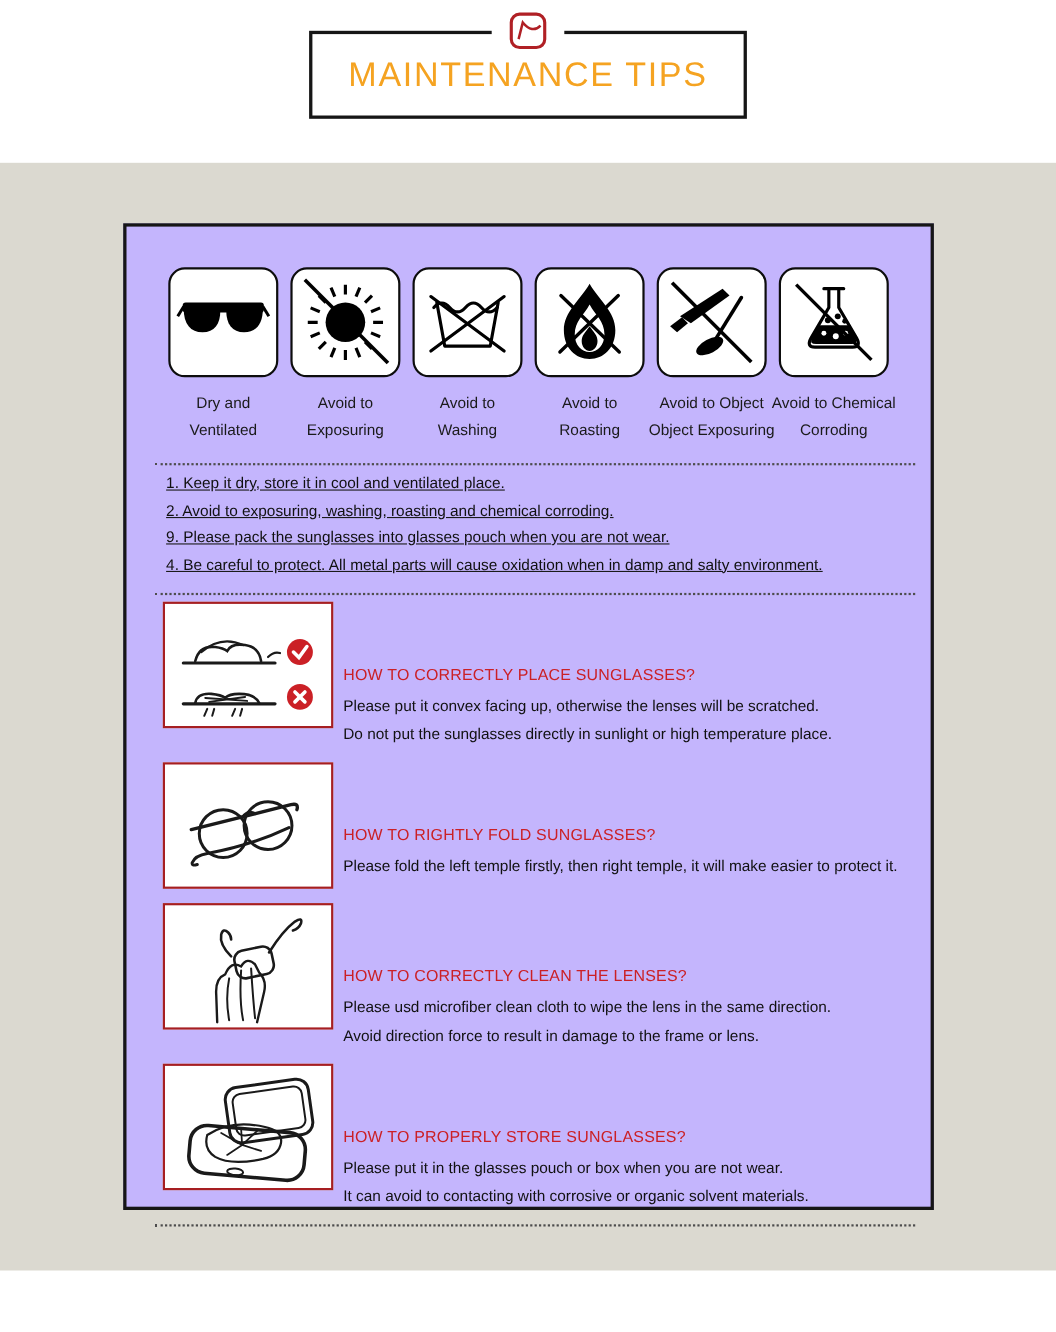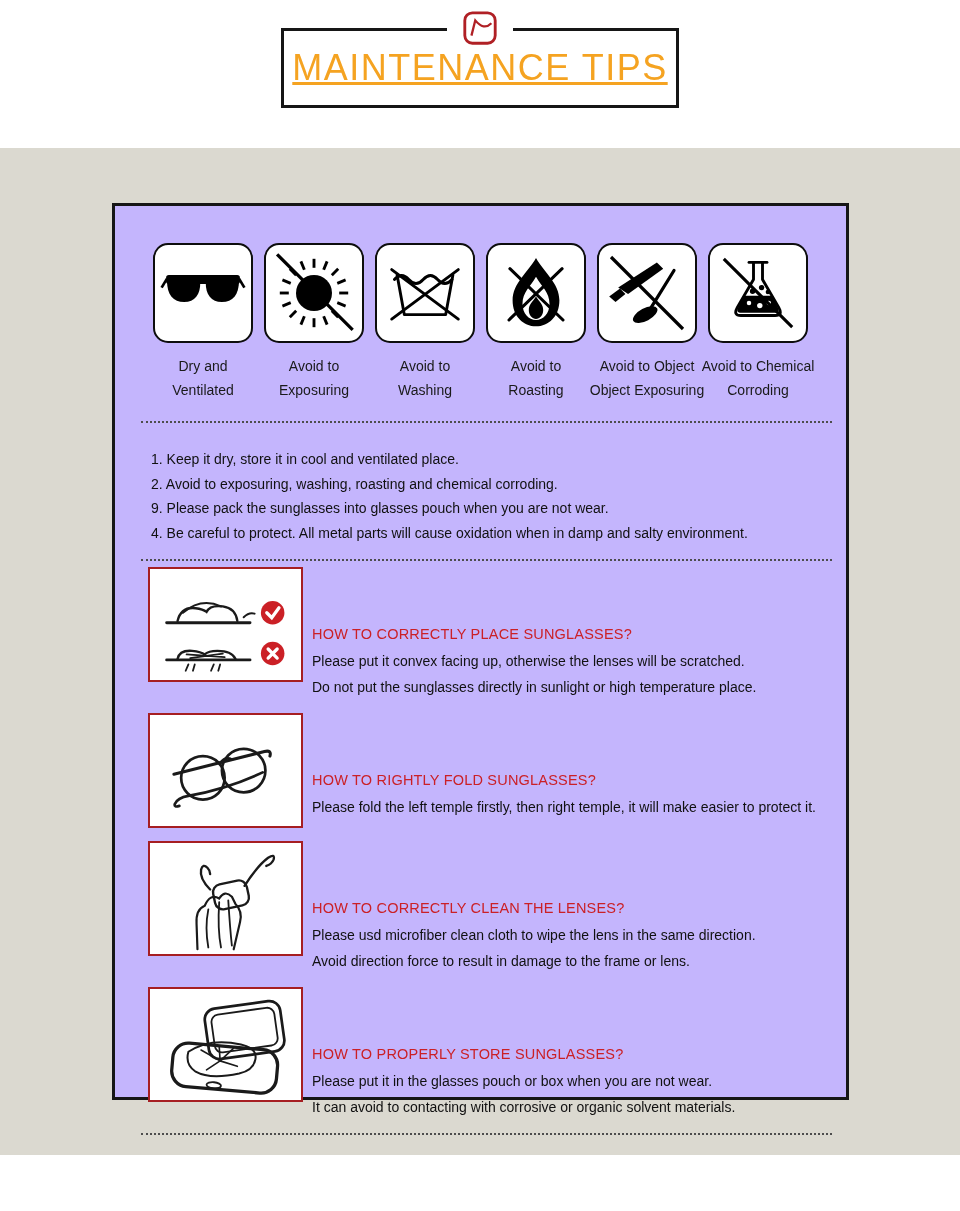--- a/index.html
+++ b/index.html
@@ -7,42 +7,42 @@
         font-family:"Liberation Sans", sans-serif;color:#1a1a1a;}
   .beige-band{position:absolute;top:148px;left:0;width:960px;height:1007px;background:#dbd9d0;}
 
   
   .header-box{position:absolute;top:28px;left:281px;width:398px;height:80px;
               border:3px solid #161616;box-sizing:border-box;background:#fff;
               display:flex;align-items:center;justify-content:center;}
   .header-icon{position:absolute;top:-22px;left:50%;transform:translateX(-50%);
                background:#fff;padding:0 14px;line-height:0;}
   .header-icon svg{width:38px;height:38px;}
-  .header-title{font-size:36px;letter-spacing:1.5px;color:#f5a321;white-space:nowrap;text-decoration:underline;}
+  .header-title{font-size:31px;letter-spacing:1.5px;color:#f5a321;white-space:nowrap;}
 
   
   .card{position:absolute;top:203px;left:112px;width:737px;height:897px;
         box-sizing:border-box;border:3px solid #161616;background:#c4b5fd;}
 
   
   .icon-row{display:flex;justify-content:center;gap:11px;margin-top:37px;}
   .care-item{width:100px;flex:none;display:flex;flex-direction:column;align-items:center;}
   .care-box{width:100px;height:100px;box-sizing:border-box;border:2.5px solid #0d0d0d;
             border-radius:15px;background:#fff;display:flex;align-items:center;justify-content:center;}
   .care-box svg{width:90px;height:90px;}
   .care-label{margin-top:11px;width:150px;text-align:center;font-size:14px;line-height:24px;
               color:#1a1a1a;white-space:nowrap;}
 
   .dotted{border-top:2px dotted #4d4d4d;margin-left:26px;margin-right:14px;height:0;}
   .dotted.d1{margin-top:19px;}
   .dotted.d2{margin-top:14px;}
   .dotted.d3{margin-top:12px;}
 
   
-  .tips{margin:24px 20px 0 36px;}
+  .tips{margin:4px 20px 0 36px;text-decoration:underline;}
   .tip{font-size:14px;line-height:24.5px;color:#111;}
 
   
   .sections{margin-top:6px;}
   .section{display:flex;margin-left:33px;margin-bottom:13px;}
   .ill-box{width:155px;height:115px;flex:none;box-sizing:border-box;border:2.5px solid #a61e22;
            background:#fff;display:flex;align-items:center;justify-content:center;}
   .ill-box svg{width:146px;height:106px;}
   .sec-text{margin-left:9px;padding-top:25px;}
   .sec-heading{color:#cb2026;font-size:14.5px;letter-spacing:.2px;margin-bottom:6px;white-space:nowrap;margin-top:34px;}

